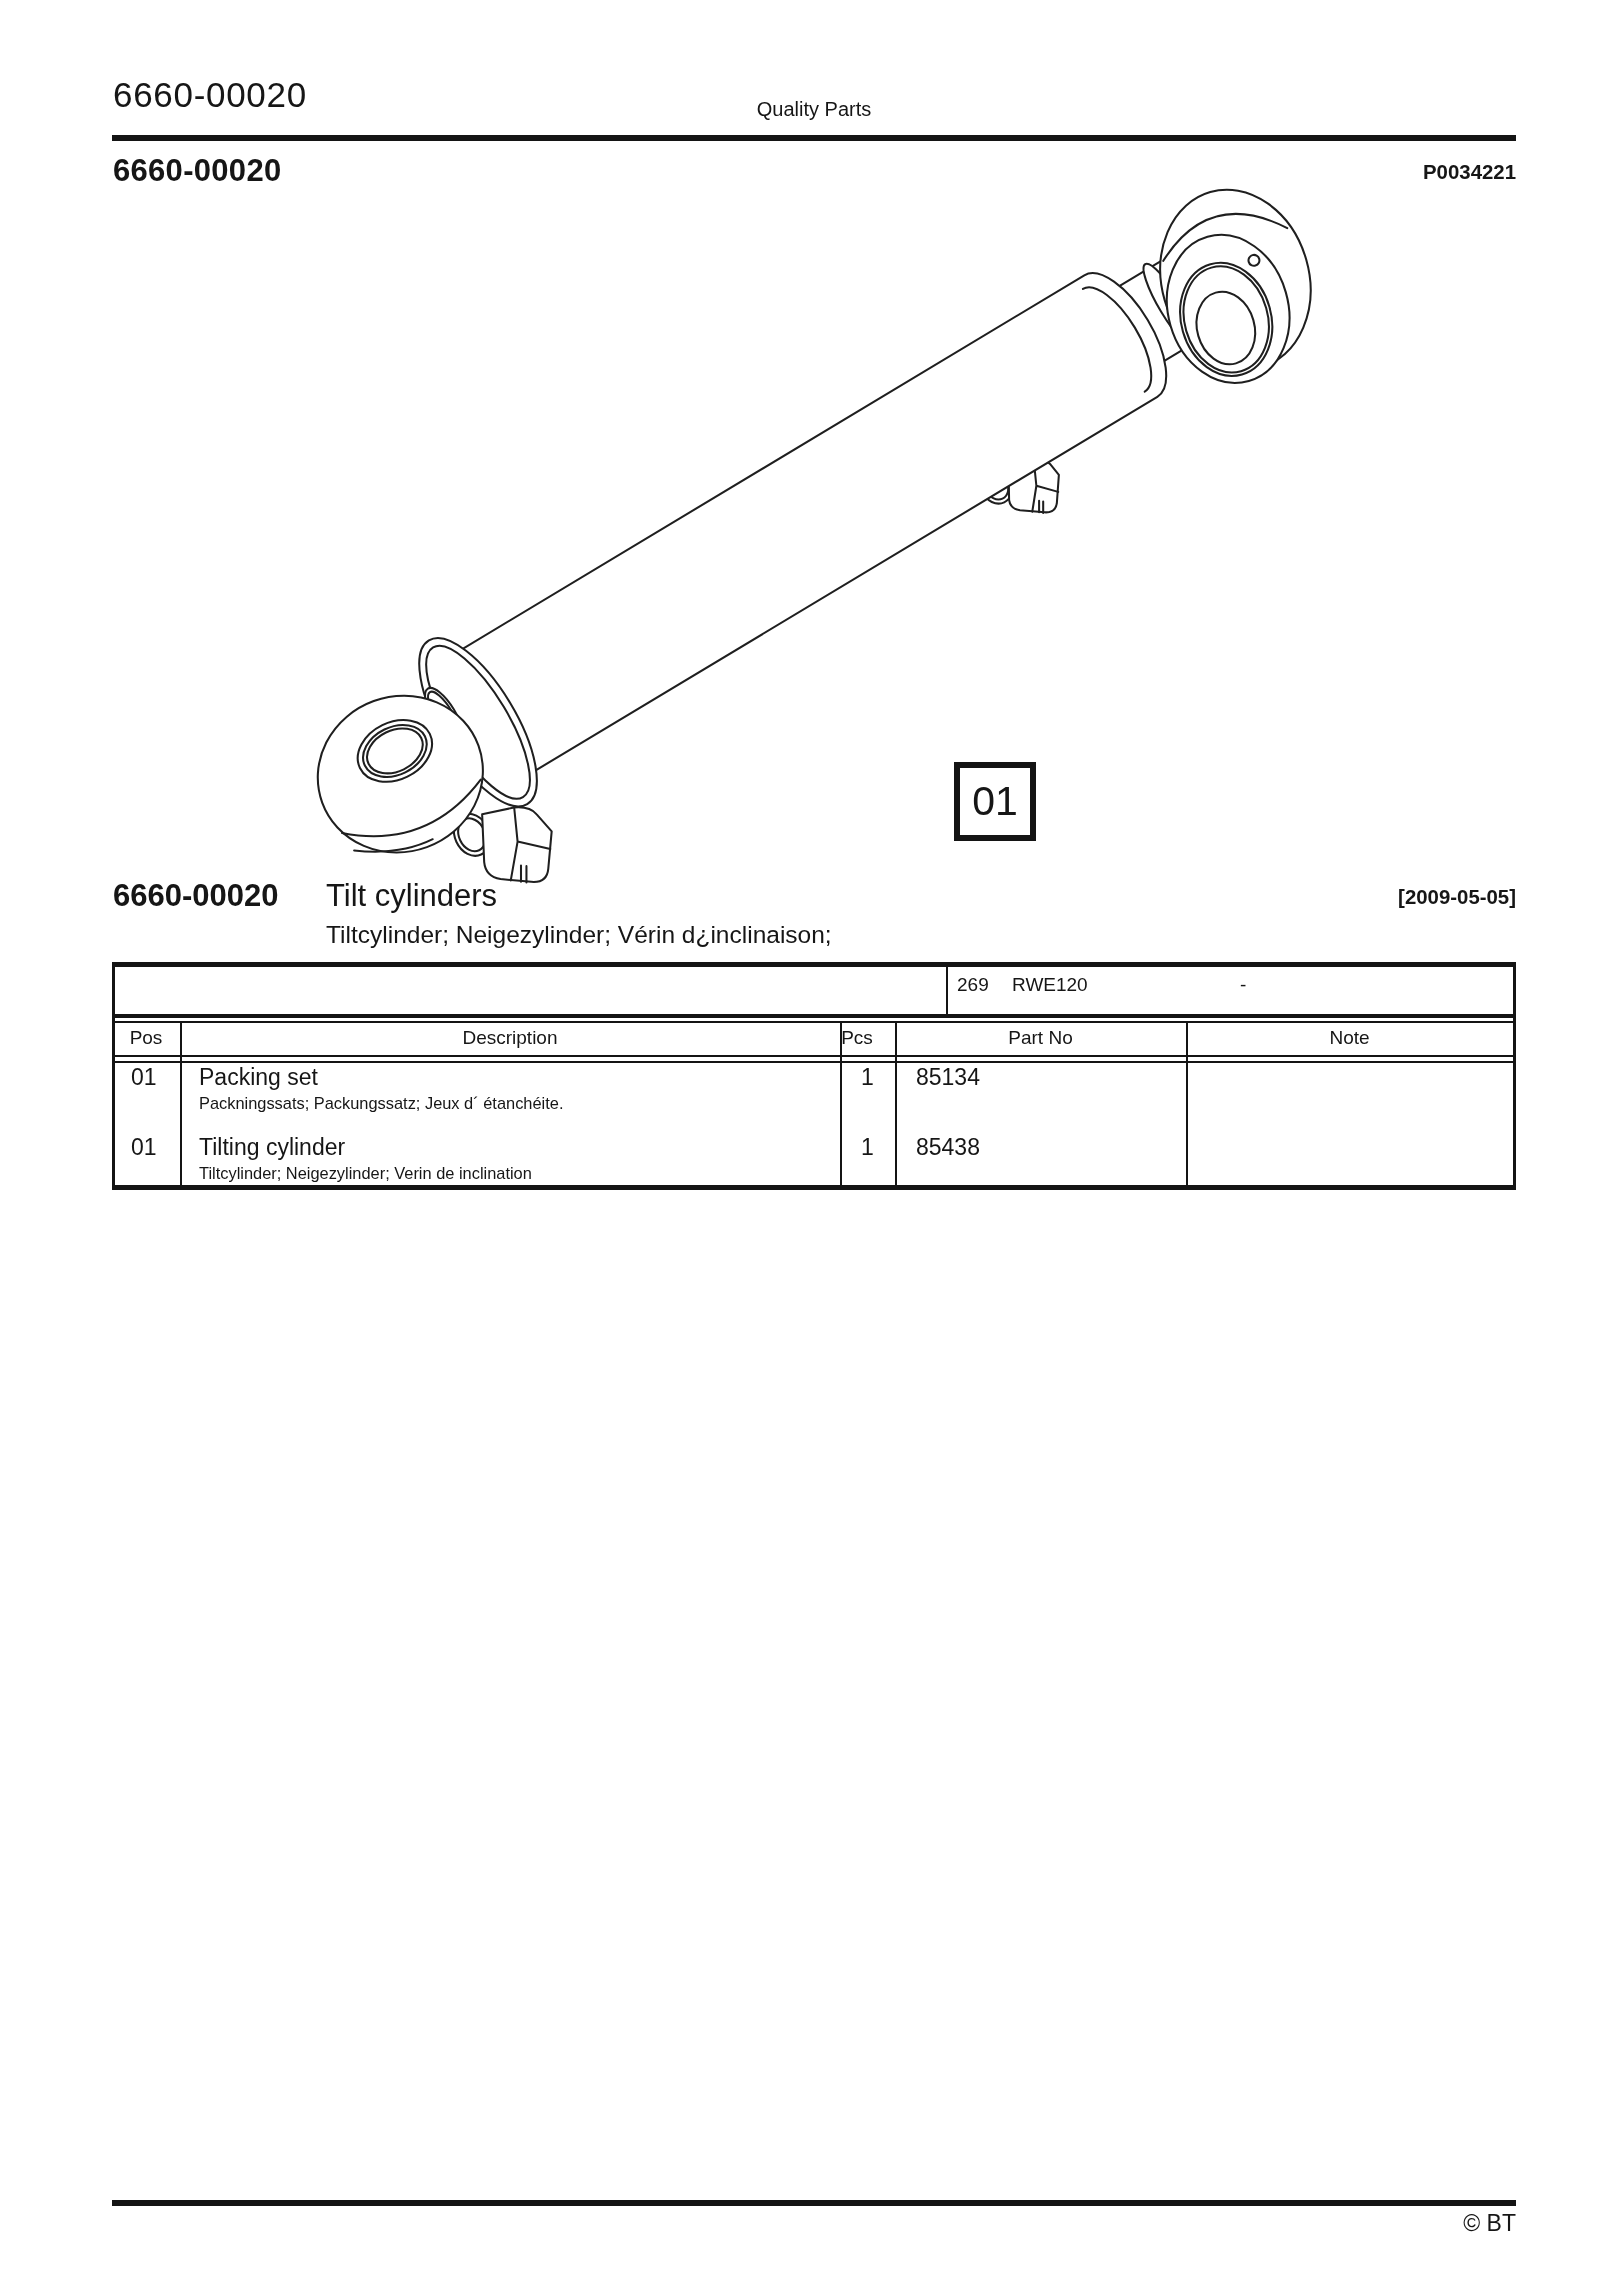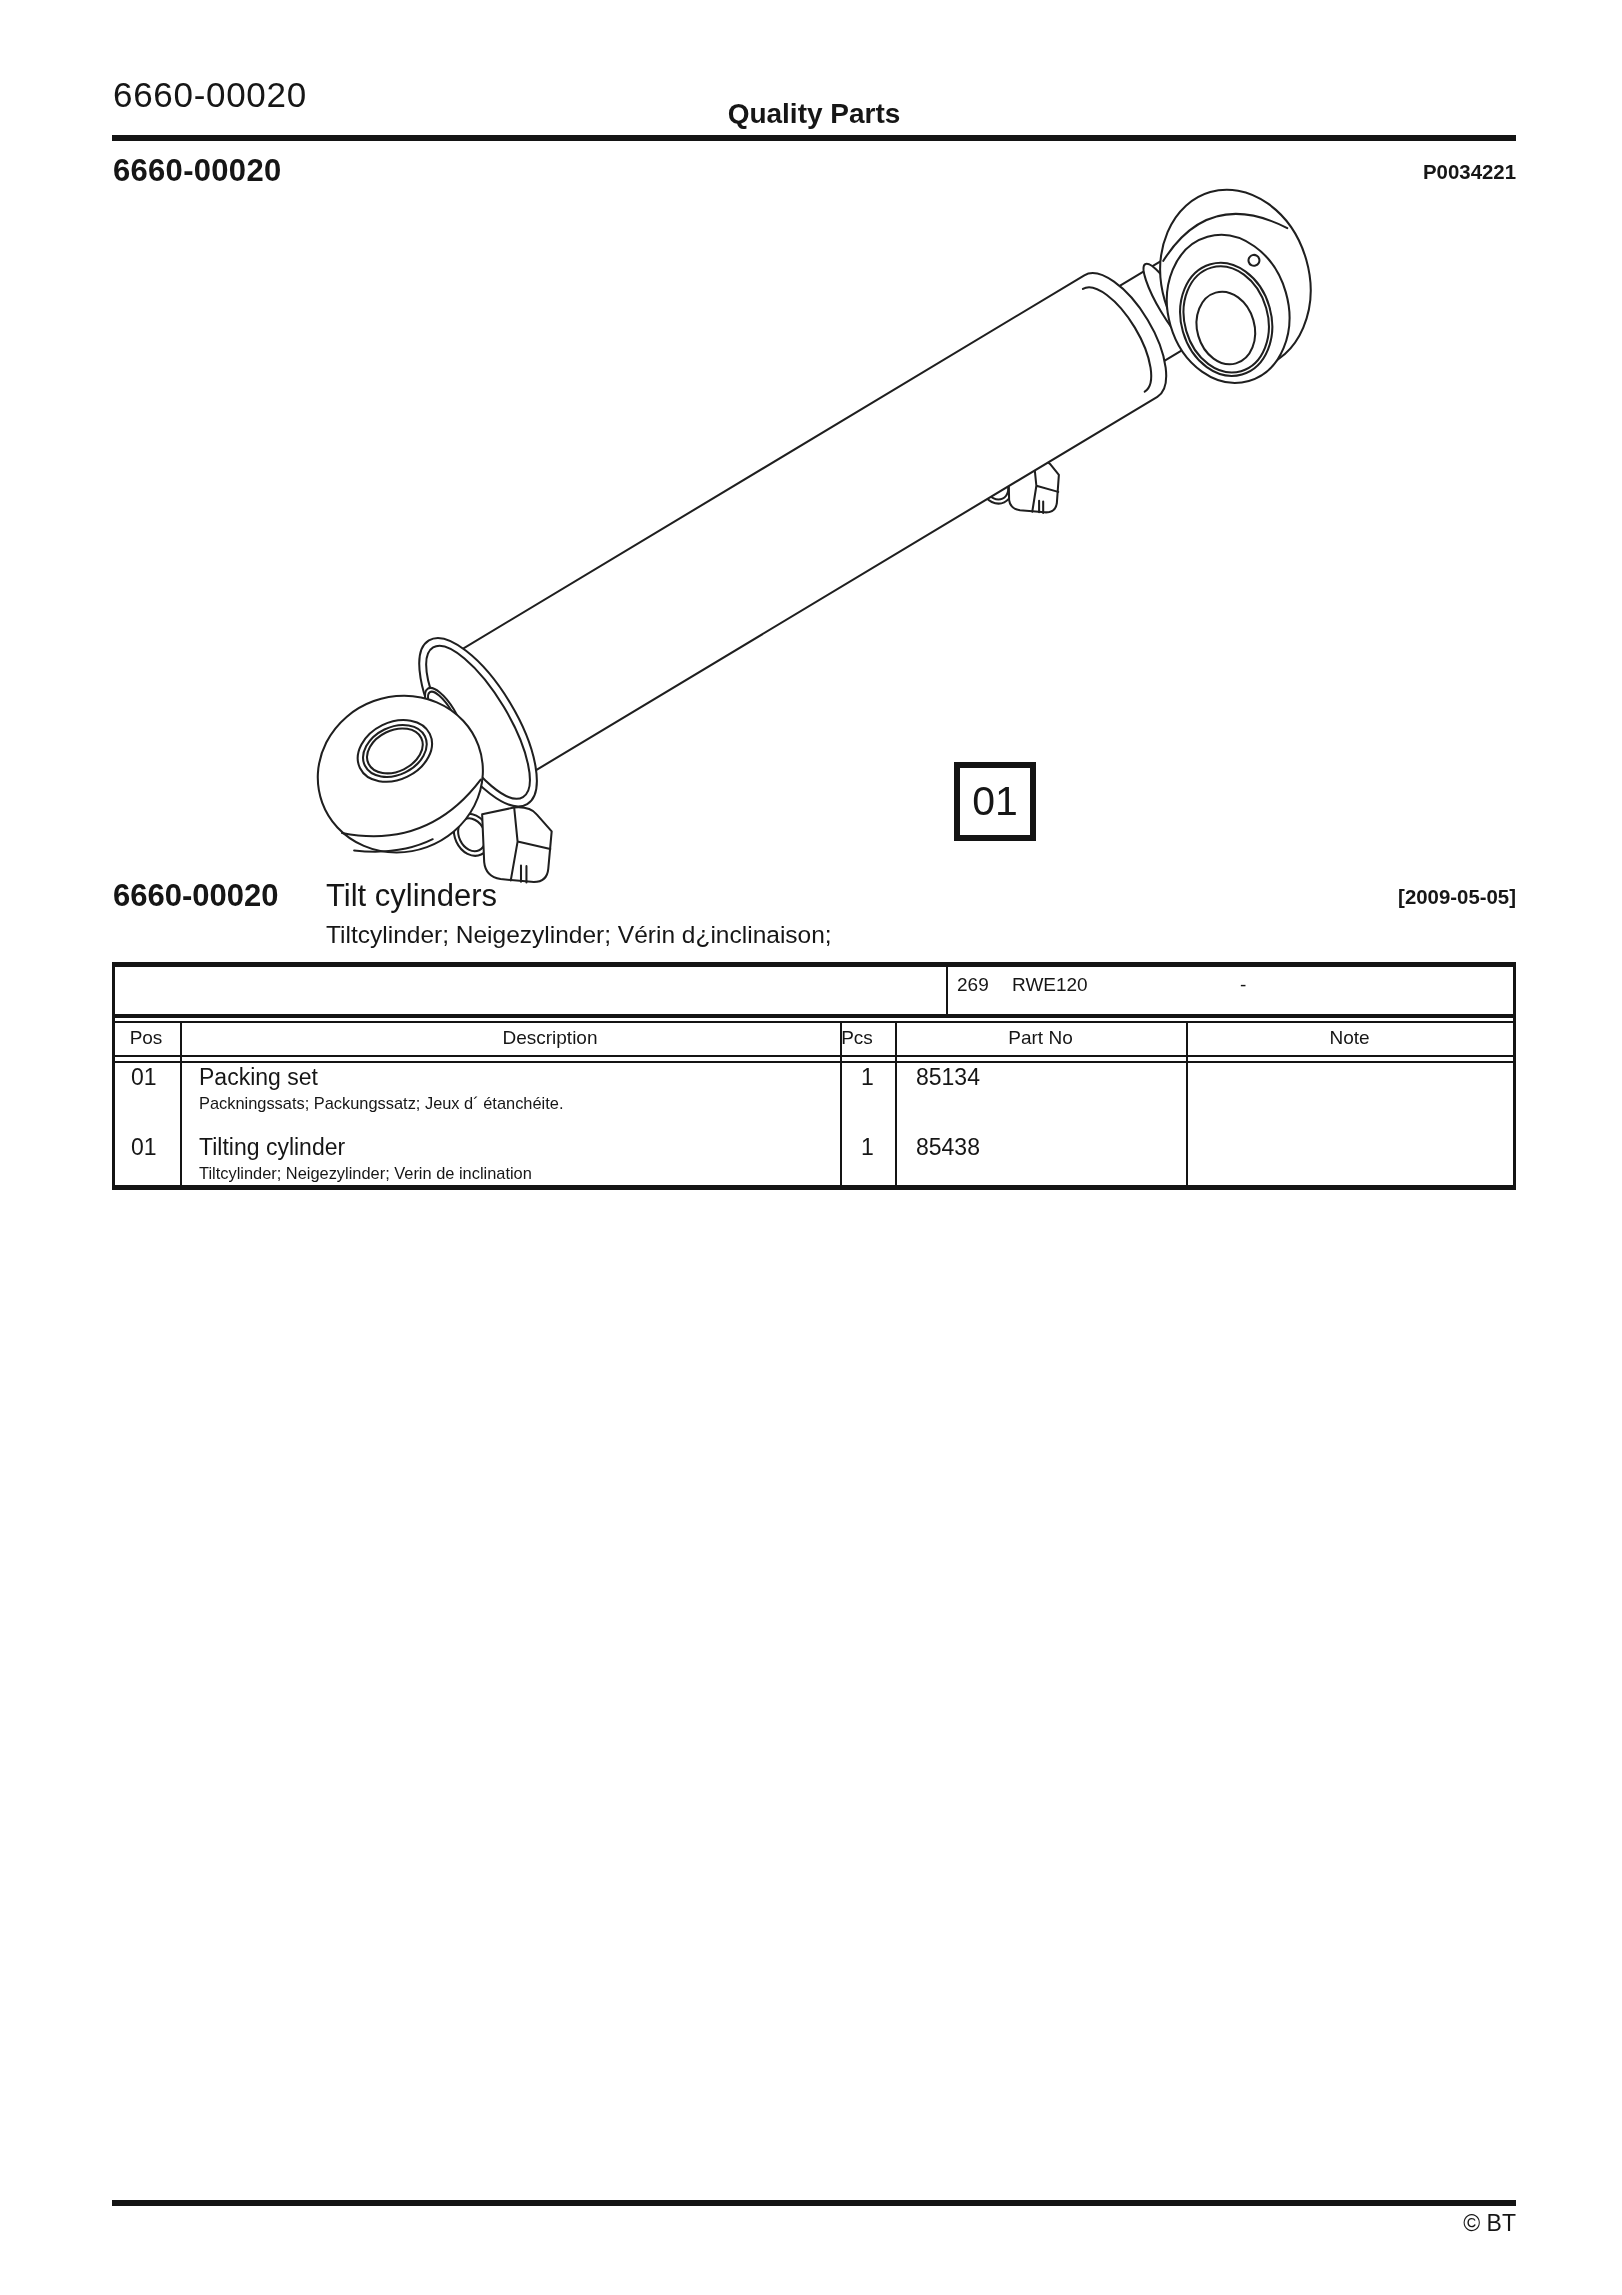--- a/index.html
+++ b/index.html
@@ -4,21 +4,21 @@
 <style>
   html,body{margin:0;padding:0;background:#ffffff;}
   body{
     width:1622px;height:2295px;position:relative;overflow:hidden;
     font-family:"Liberation Sans","DejaVu Sans",sans-serif;color:#161616;
     -webkit-font-smoothing:antialiased;
   }
   .abs{position:absolute;}
   
   .h-code1{left:113px;top:75px;font-size:35px;font-weight:400;letter-spacing:0.7px;}
-  .h-center{left:112px;top:98px;width:1404px;text-align:center;font-size:28px;font-weight:700;}
+  .h-center{left:112px;top:98px;width:1404px;text-align:center;font-size:20px;font-weight:400;}
   .rule{left:112px;width:1404px;height:5.5px;background:#141414;}
   .rule-top{top:135px;}
   .h-code2{left:113px;top:153px;font-size:31px;font-weight:700;letter-spacing:0.3px;}
   .h-imgcode{left:112px;top:161px;width:1404px;text-align:right;font-size:20.4px;font-weight:700;}
   
   .drawing{left:204px;top:170px;width:1193px;height:716px;}
   .callout{
     left:954px;top:762px;width:70px;height:67px;border:6.1px solid #141414;
     display:flex;align-items:center;justify-content:center;
     font-size:41px;font-weight:400;background:#fff;
@@ -143,21 +143,21 @@
   <div class="vline" style="left:68px;top:61px;width:2px;height:166px;"></div>
   <div class="vline" style="left:728px;top:61px;width:2px;height:166px;"></div>
   <div class="vline" style="left:783px;top:61px;width:2px;height:166px;"></div>
   <div class="vline" style="left:1074px;top:61px;width:2px;height:166px;"></div>
 
   <div class="cell t-model" style="left:845px;top:11.6px;">269</div>
   <div class="cell t-model" style="left:900px;top:11.6px;">RWE120</div>
   <div class="cell t-model" style="left:1128px;top:11.6px;">-</div>
 
   <div class="cell t-head ctr" style="left:0;top:65px;width:68px;">Pos</div>
-  <div class="cell t-head ctr" style="left:68px;top:65px;width:660px;margin-left:40px;">Description</div>
+  <div class="cell t-head ctr" style="left:68px;top:65px;width:660px;">Description</div>
   <div class="cell t-head ctr" style="left:728px;top:65px;width:34px;">Pcs</div>
   <div class="cell t-head ctr" style="left:783px;top:65px;width:291px;">Part No</div>
   <div class="cell t-head ctr" style="left:1074px;top:65px;width:327px;">Note</div>
 
   <div>
     <div class="cell t-main" style="left:19px;top:102px;">01</div>
     <div class="cell t-main" style="left:87px;top:102px;">Packing set</div>
     <div class="cell t-sub" style="left:87px;top:132px;">Packningssats; Packungssatz; Jeux d´ étanchéite.</div>
     <div class="cell t-main ctr" style="left:728px;top:102px;width:55px;">1</div>
     <div class="cell t-main" style="left:804px;top:102px;">85134</div>

